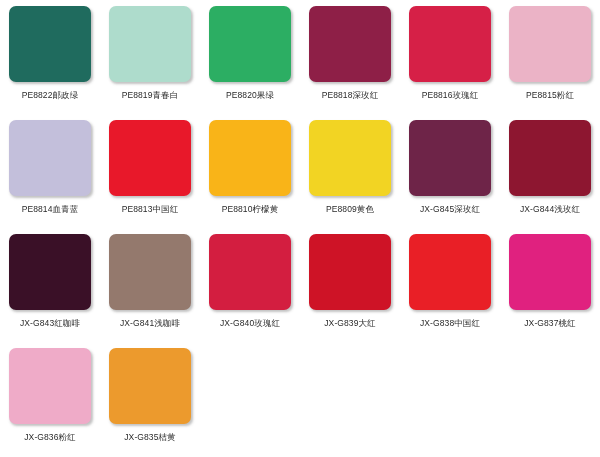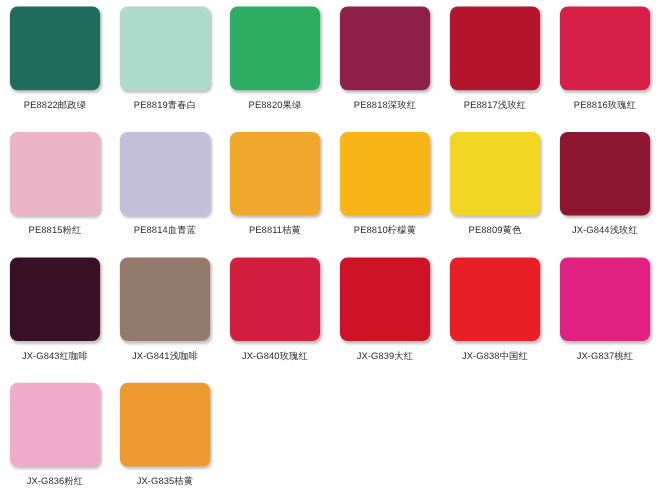--- a/index.html
+++ b/index.html
@@ -61,46 +61,46 @@
     </div>
     <div class="swatch-cell">
       <div class="swatch-chip" style="background: rgb(44, 174, 99);"></div>
       <div class="swatch-label">PE8820果绿</div>
     </div>
     <div class="swatch-cell">
       <div class="swatch-chip" style="background: rgb(142, 31, 71);"></div>
       <div class="swatch-label">PE8818深玫红</div>
     </div>
     <div class="swatch-cell">
-      <div class="swatch-chip" style="background: rgb(181, 21, 44);"></div>
-      <div class="swatch-label">PE8817浅玫红</div>
-    </div>
-    <div class="swatch-cell">
       <div class="swatch-chip" style="background: rgb(214, 32, 71);"></div>
       <div class="swatch-label">PE8816玫瑰红</div>
     </div>
     <div class="swatch-cell">
       <div class="swatch-chip" style="background: rgb(235, 179, 198);"></div>
       <div class="swatch-label">PE8815粉红</div>
     </div>
     <div class="swatch-cell">
       <div class="swatch-chip" style="background: rgb(195, 191, 219);"></div>
       <div class="swatch-label">PE8814血青蓝</div>
     </div>
     <div class="swatch-cell">
-      <div class="swatch-chip" style="background: rgb(239, 167, 44);"></div>
-      <div class="swatch-label">PE8811桔黄</div>
+      <div class="swatch-chip" style="background: rgb(232, 24, 42);"></div>
+      <div class="swatch-label">PE8813中国红</div>
     </div>
     <div class="swatch-cell">
       <div class="swatch-chip" style="background: rgb(249, 180, 24);"></div>
       <div class="swatch-label">PE8810柠檬黄</div>
     </div>
     <div class="swatch-cell">
       <div class="swatch-chip" style="background: rgb(242, 212, 35);"></div>
       <div class="swatch-label">PE8809黄色</div>
+    </div>
+    <div class="swatch-cell">
+      <div class="swatch-chip" style="background: rgb(110, 36, 72);"></div>
+      <div class="swatch-label">JX-G845深玫红</div>
     </div>
     <div class="swatch-cell">
       <div class="swatch-chip" style="background: rgb(141, 22, 48);"></div>
       <div class="swatch-label">JX-G844浅玫红</div>
     </div>
     <div class="swatch-cell">
       <div class="swatch-chip" style="background: rgb(58, 16, 39);"></div>
       <div class="swatch-label">JX-G843红咖啡</div>
     </div>
     <div class="swatch-cell">

